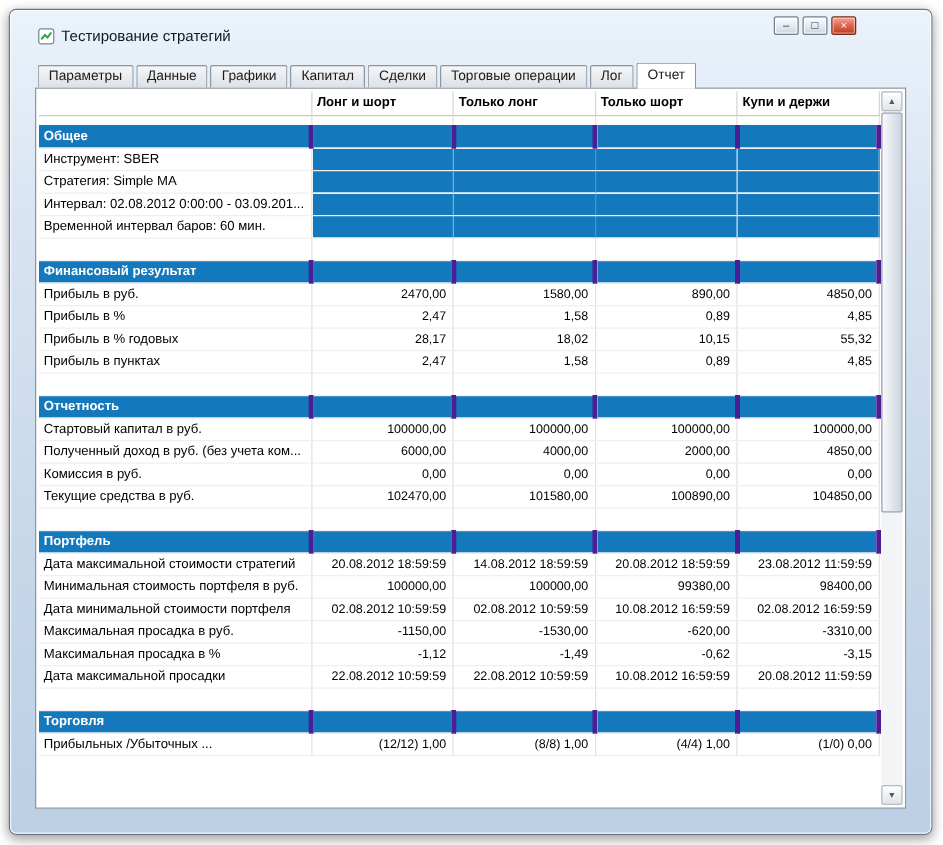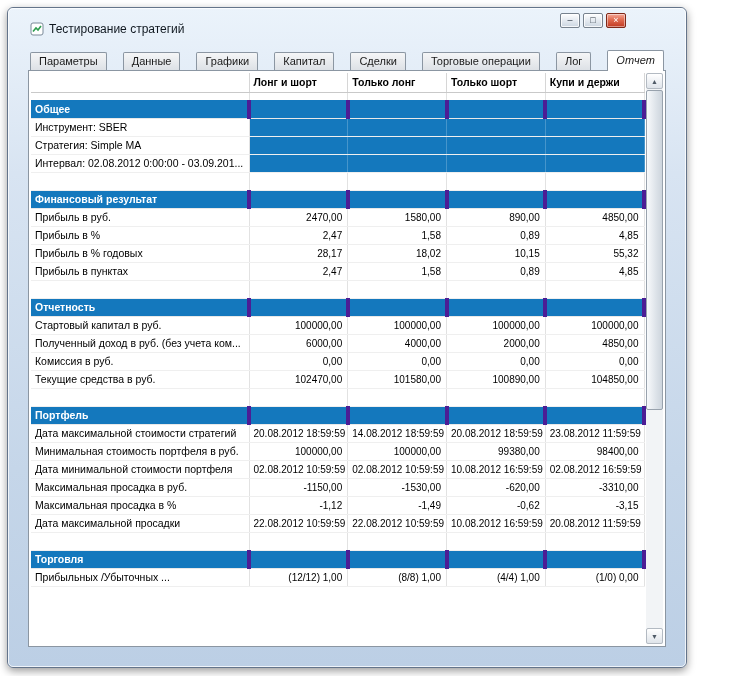--- a/index.html
+++ b/index.html
@@ -1,43 +1,43 @@
 <!DOCTYPE html>
 <html style="--accent: #1478bd;"><head>
 <meta charset="utf-8">
 <style>
   * { margin:0; padding:0; box-sizing:border-box; }
   html, body { width:754px; height:676px; overflow:hidden; }
   body { background:#ffffff; font-family:"Liberation Sans","DejaVu Sans",sans-serif; position:relative; }
 
-  .window { position:absolute; left:7px; top:7px; width:680px; height:661px;
+  .window { position:absolute; left:7px; top:7px; width:739px; height:661px;
     border:1px solid #64748a; border-radius:6px;
     background:linear-gradient(180deg,#ebf3fb 0%,#d8e4f2 25%,#c5d6e9 70%,#bccfe5 100%);
     box-shadow:0 3px 9px rgba(0,0,0,.4); }
   .window::before { content:""; position:absolute; inset:0; border-radius:5px;
     border:1px solid rgba(255,255,255,.75); pointer-events:none; }
 
   .titlebar { position:absolute; left:0; top:0; right:0; height:36px; }
   .app-icon { position:absolute; left:22px; top:14px; width:14px; height:14px; }
   .title-text { position:absolute; left:41px; top:14px; font-size:12px; color:#101820; white-space:nowrap; }
   .win-buttons { position:absolute; top:5px; right:60px; display:flex; gap:3px; }
   .cbtn { width:20px; height:15px; border:1px solid #77828e; border-radius:2px;
     background:linear-gradient(#ffffff,#e7ecf2 45%,#ccd6e1);
     display:flex; align-items:center; justify-content:center;
     font-size:9px; line-height:1; color:#2a3540; box-shadow:inset 0 0 0 1px rgba(255,255,255,.8); }
   .cbtn.close { background:linear-gradient(#f5a898,#e06a50 45%,#c03a22);
     border-color:#7e2819; color:#fff; box-shadow:inset 0 0 0 1px rgba(255,255,255,.45); }
 
   .tabcontrol { position:absolute; left:20px; right:20px; top:41px; bottom:20px;
     display:flex; flex-direction:column; }
-  .tabs { display:flex; align-items:flex-end; height:21px; padding-left:2px; position:relative; z-index:2;justify-content:space-between; }
+  .tabs { display:flex; align-items:flex-end; height:21px; padding-left:2px; position:relative; z-index:2; }
   .tab { height:18px; line-height:16px; padding:0 8px; font-size:11px; color:#1a1a1a;
     background:linear-gradient(#f5f6f7,#dde1e6); border:1px solid #8b96a2; border-bottom:none;
     border-radius:2px 2px 0 0; margin-right:2px; white-space:nowrap; }
-  .tab.active { height:21px; line-height:19px; background:#ffffff; margin-bottom:-1px; padding-bottom:1px;font-style:italic; }
+  .tab.active { height:21px; line-height:19px; background:#ffffff; margin-bottom:-1px; padding-bottom:1px; }
 
   .panel { flex:1; background:#ffffff; border:1px solid #8b96a2; position:relative; overflow:hidden; }
   .grid-area { position:absolute; left:2px; top:2px; right:19px; bottom:2px; overflow:hidden; }
 
   table { border-collapse:collapse; table-layout:fixed; width:100%; }
   col.c0 { width:218px; }
   th, td { height:18px; padding:0 5px 0 4px; border-right:1px solid #e2e2e2;
     border-bottom:1px solid #efefef; overflow:hidden; white-space:nowrap;
     font-size:10.5px; color:#000; }
   th { font-weight:700; text-align:left; border-right:1px solid #d6d6d6;
@@ -133,20 +133,27 @@
                 <td class="val blue"></td>
                 <td class="val blue"></td>
               </tr>
               <tr class="data-row">
                 <td class="lbl">Интервал: 02.08.2012 0:00:00 - 03.09.201...</td>
                 <td class="val blue"></td>
                 <td class="val blue"></td>
                 <td class="val blue"></td>
                 <td class="val blue"></td>
               </tr>
+              <tr class="data-row">
+                <td class="lbl">Временной интервал баров: 60 мин.</td>
+                <td class="val blue"></td>
+                <td class="val blue"></td>
+                <td class="val blue"></td>
+                <td class="val blue"></td>
+              </tr>
               <tr class="spacer-row">
                 <td></td>
                 <td></td>
                 <td></td>
                 <td></td>
                 <td></td>
               </tr>
               <tr class="section-row">
                 <td>Финансовый результат</td>
                 <td></td>

